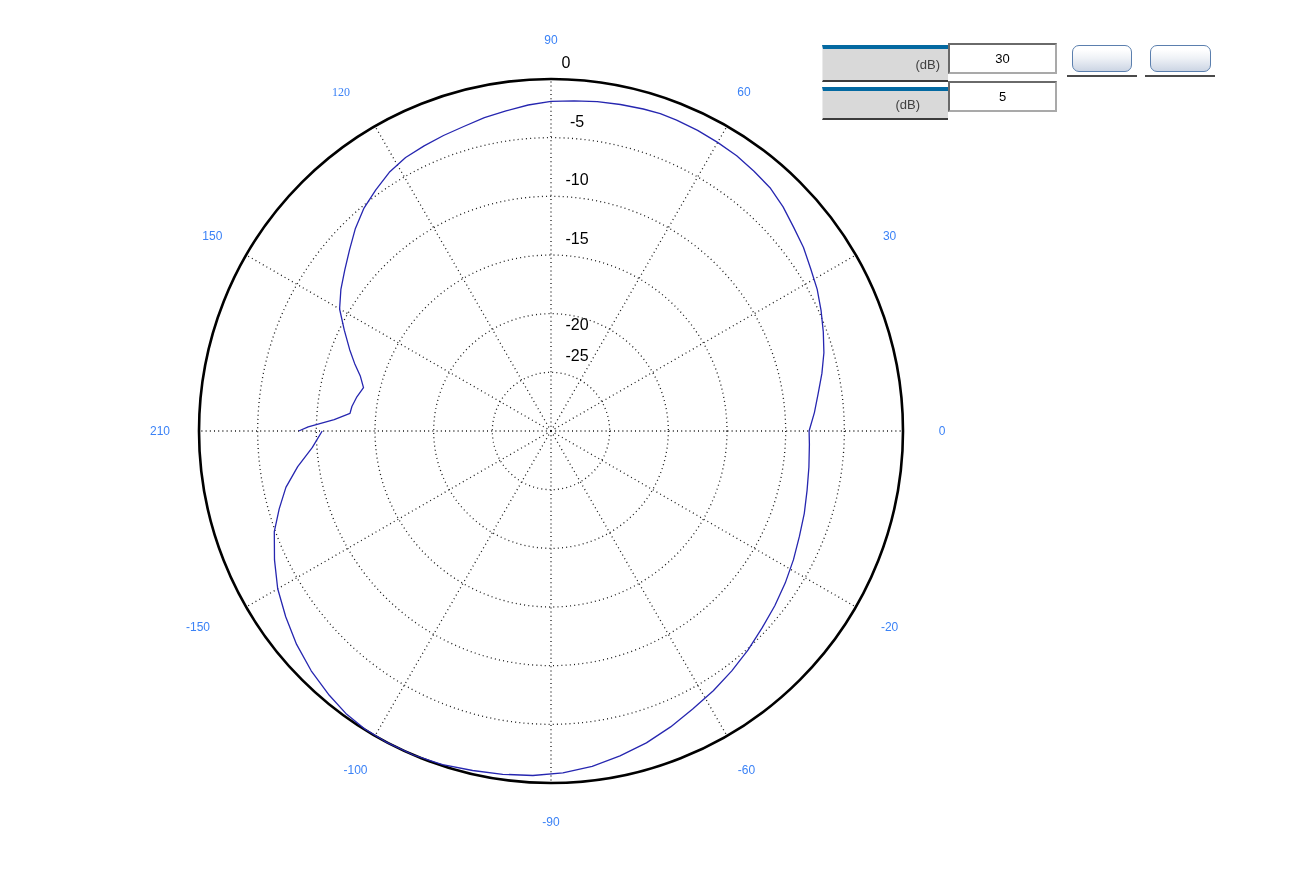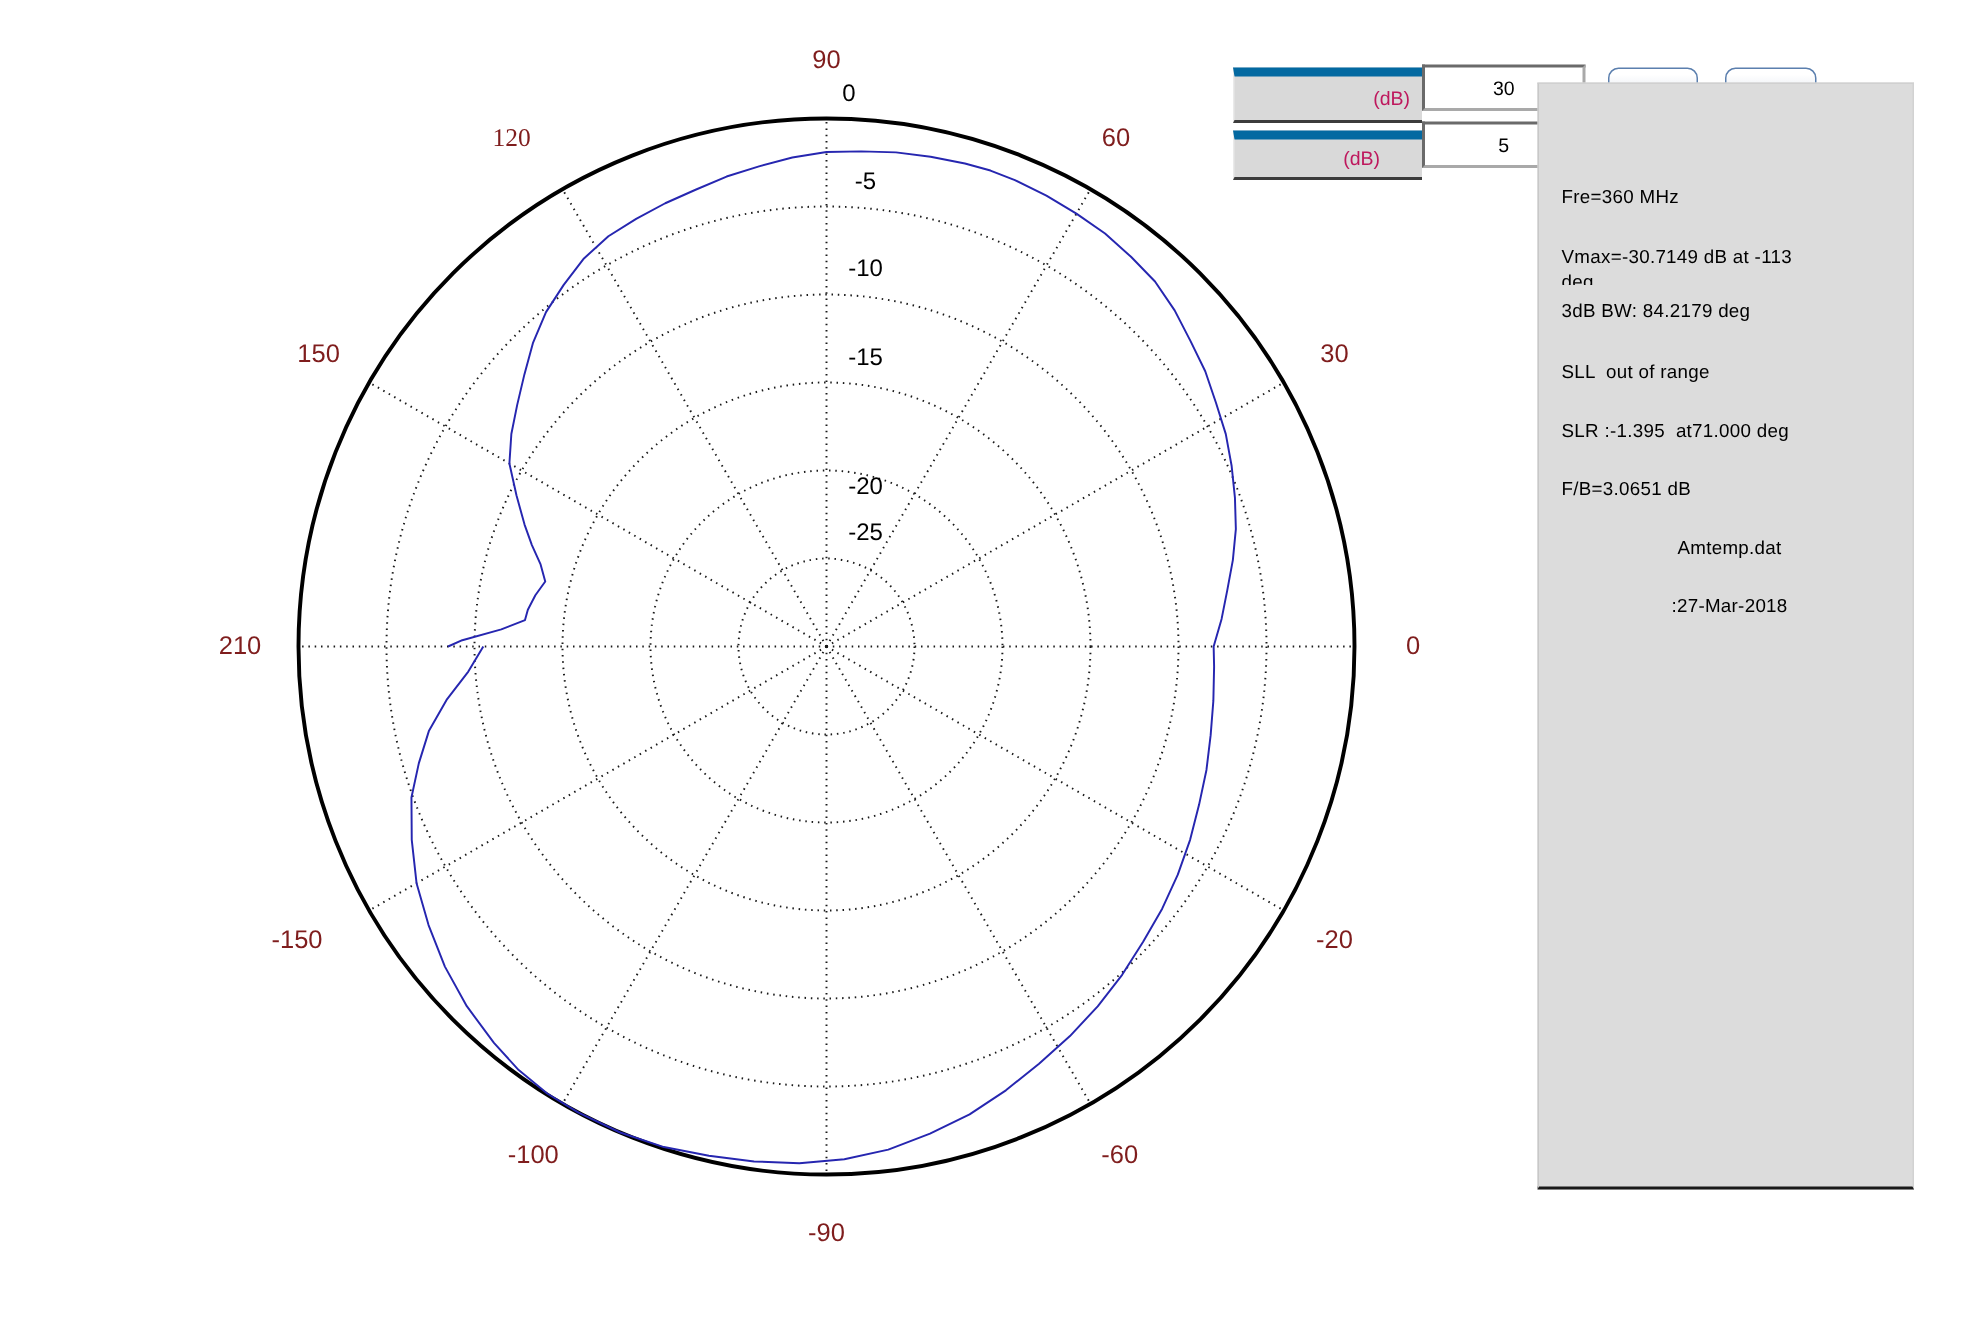--- a/index.html
+++ b/index.html
@@ -4,32 +4,32 @@
 <style>
   html,body{margin:0;padding:0;background:#ffffff;}
   .stage{
     position:relative;width:1312px;height:885px;background:#ffffff;
     font-family:"Liberation Sans","DejaVu Sans",sans-serif;overflow:hidden;
   }
   
   #plot-svg{position:absolute;left:0;top:0;}
   .plot-label{
     position:absolute;transform:translate(-50%,-50%);
-    font-size:17px;color:#7f1d1d;white-space:nowrap;
+    font-size:12px;color:#3b82f6;white-space:nowrap;
   }
   .radial-label{
     position:absolute;transform:translate(-50%,-50%);
     font-size:16px;color:#000;white-space:nowrap;
   }
   
   .ctl-label{
     position:absolute;background:#d9d9d9;
-    border-top:6px solid #0369a1;border-left:1px solid #eaeaea;
+    border-top:4px solid #0369a1;border-left:1px solid #eaeaea;
     border-bottom:2px solid #3c3c3c;
-    font-size:13px;color:#be185d;display:flex;align-items:center;justify-content:flex-end;
+    font-size:13px;color:#404040;display:flex;align-items:center;justify-content:flex-end;
     box-sizing:border-box;
   }
   .ctl-input{
     position:absolute;background:#ffffff;box-sizing:border-box;
     border:2px solid;border-color:#6a6a6a #a9a9a9 #a9a9a9 #6a6a6a;
     font-family:"Liberation Sans","DejaVu Sans",sans-serif;
     font-size:13px;color:#000;text-align:center;padding:0;
   }
   .ctl-button{
     position:absolute;box-sizing:border-box;
@@ -105,25 +105,14 @@
   <button class="ctl-button" style="left:1072px;top:45px;width:60px;height:27px;"></button>
   <div class="btn-underline" style="left:1067px;top:75px;width:70px;"></div>
   <button class="ctl-button" style="left:1150px;top:45px;width:61px;height:27px;"></button>
   <div class="btn-underline" style="left:1145px;top:75px;width:70px;"></div>
 
   <div class="ctl-label" style="left:822px;top:87px;width:126px;height:33px;padding-right:28px;">
     <span>(dB)</span>
   </div>
   <input class="ctl-input" style="left: 948px; top: 81px; width: 109px; height: 31px;" value="5">
 
-  <div class="info-panel" style="left:1025px;top:55px;width:251px;height:738px;">
-    <div class="info-line" style="top:68px;">Fre=360 MHz</div>
-    <div class="info-line" style="top:108px;">Vmax=-30.7149 dB at -113</div>
-    <div class="info-line clip" style="top:125px;">deg</div>
-    <div class="info-line" style="top:144px;">3dB BW: 84.2179 deg</div>
-    <div class="info-line" style="top:185px;">SLL  out of range</div>
-    <div class="info-line" style="top:224px;">SLR :-1.395  at71.000 deg</div>
-    <div class="info-line" style="top:263px;">F/B=3.0651 dB</div>
-    <div class="info-line centered" style="top:302px;">Amtemp.dat</div>
-    <div class="info-line centered" style="top:341px;">:27-Mar-2018</div>
-  </div>
 
 </div>
 
 </body></html>

